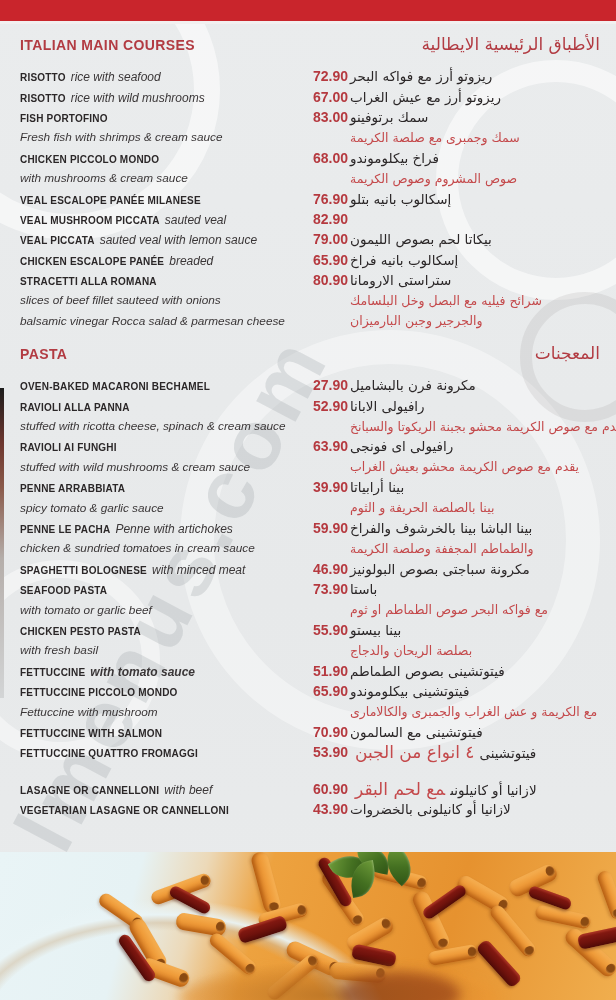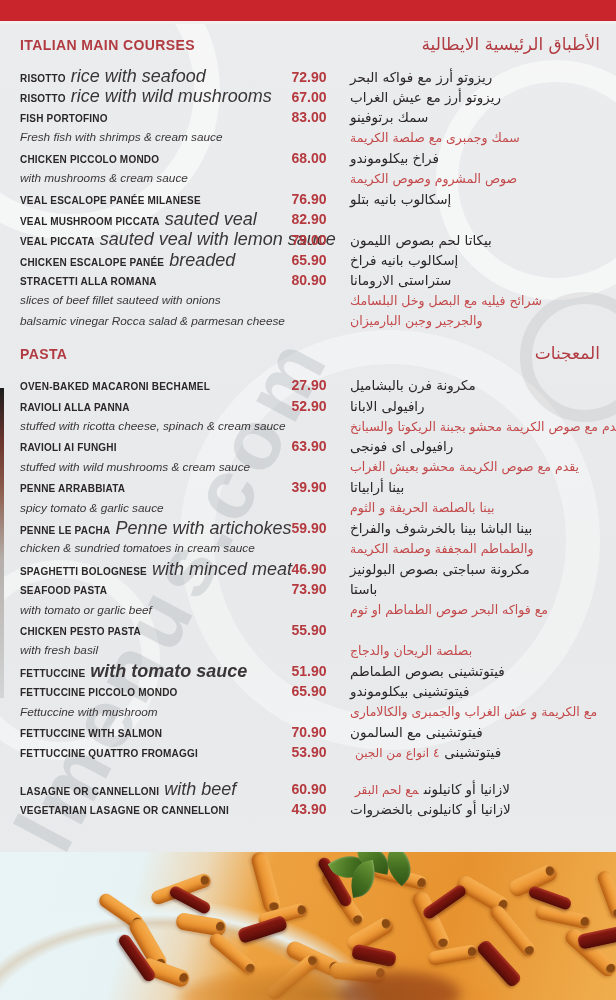--- a/index.html
+++ b/index.html
@@ -36,26 +36,26 @@
   .sec-head { display:flex; justify-content:space-between; align-items:baseline; margin:2px 0 12px 0; }
   .sec-title-en { font-size:14px; font-weight:bold; color:#b23b42; letter-spacing:.4px; }
   .sec-title-ar { font-size:17px; font-weight:normal; color:#b23b42; direction:rtl;
     font-family:"DejaVu Sans", sans-serif; }
   .menu-section.no-head { margin-top:16px; }
   section + section { margin-top:12px; }
 
   .row { display:grid; grid-template-columns:250px 80px 1fr; align-items:center; height:20.4px; }
   .c-name { white-space:nowrap; overflow:visible; }
   .en-name { font-weight:bold; font-size:10px; color:#2b2728; letter-spacing:.2px; }
-  .en-desc { font-style:italic; font-size:18px; color:#3a3637; margin-left:5px; }
+  .en-desc { font-style:italic; font-size:12px; color:#3a3637; margin-left:5px; }
   .en-desc.bold { font-weight:bold; }
-  .c-price { font-weight:bold; font-size:14px; color:#b5393f; text-align:center; padding-right:2px; }
+  .c-price { font-weight:bold; font-size:14px; color:#b5393f; text-align:right; padding-right:2px; }
   .c-ar { direction:rtl; text-align:left; font-size:13.5px; color:#2b2728;
     font-family:"DejaVu Sans", sans-serif; white-space:nowrap; }
-  .c-ar .ar-r { color:#c4494b; margin:0 5px; font-size:12px; }
+  .c-ar .ar-r { color:#c4494b; margin:0 5px; font-size:17px; }
   .row.sub .c-sub { grid-column:1 / 3; font-style:italic; font-size:11.8px; color:#3a3637; white-space:nowrap; }
   .row.sub .c-ar { color:#c4494b; font-size:12.5px; }
 
   
   .photo { position:absolute; bottom:0; left:0; width:100%; height:148px; overflow:hidden; z-index:5;
     background:linear-gradient(105deg,#e9f4f6 0%,#e6f2f4 22%,#ecd9b8 32%,#eda23f 42%,#e6922f 72%,#f0ae4e 100%); }
   .photo::before { 
     content:""; position:absolute; left:-120px; bottom:-190px; width:560px; height:320px; border-radius:50%;
     background:radial-gradient(closest-side, rgba(233,244,246,0) 62%, rgba(210,190,160,.55) 67%, rgba(233,244,246,.95) 72%, rgba(233,244,246,0) 82%); }
   .photo::after { 
@@ -303,20 +303,23 @@
   <div class="row sub">
     <div class="c-sub">with tomato or garlic beef</div>
     <div class="c-ar" dir="rtl">مع فواكه البحر  صوص الطماطم او ثوم</div>
   </div>
 
   <div class="row">
     <div class="c-name">
       <span class="en-name">CHICKEN PESTO PASTA</span>
     </div>
     <div class="c-price">55.90</div>
+    <div class="c-ar" dir="rtl">
+      <span class="ar-b">بينا بيستو</span>
+    </div>
   </div>
 
   <div class="row sub">
     <div class="c-sub">with fresh basil</div>
     <div class="c-ar" dir="rtl">بصلصة الريحان والدجاج</div>
   </div>
 
   <div class="row">
     <div class="c-name">
       <span class="en-name">FETTUCCINE</span><span class="en-desc bold">with tomato sauce</span>

